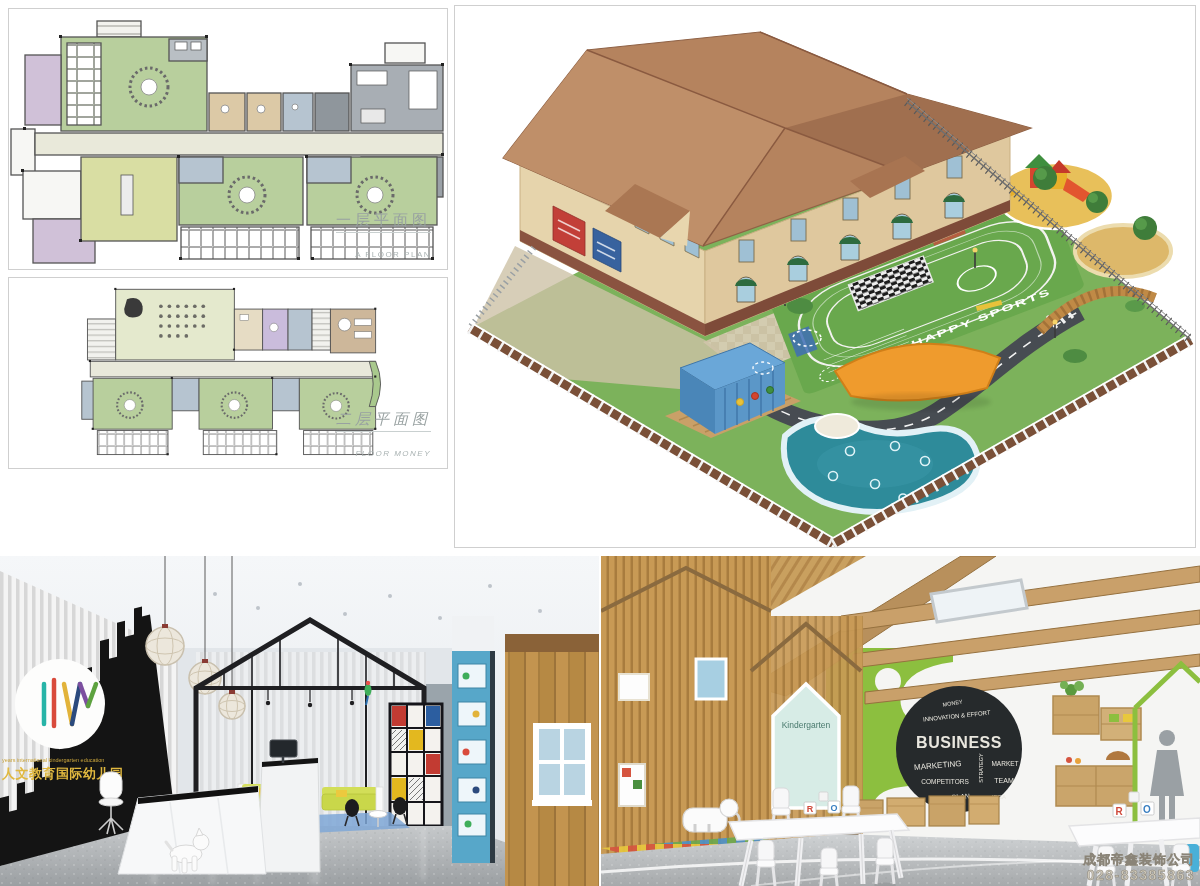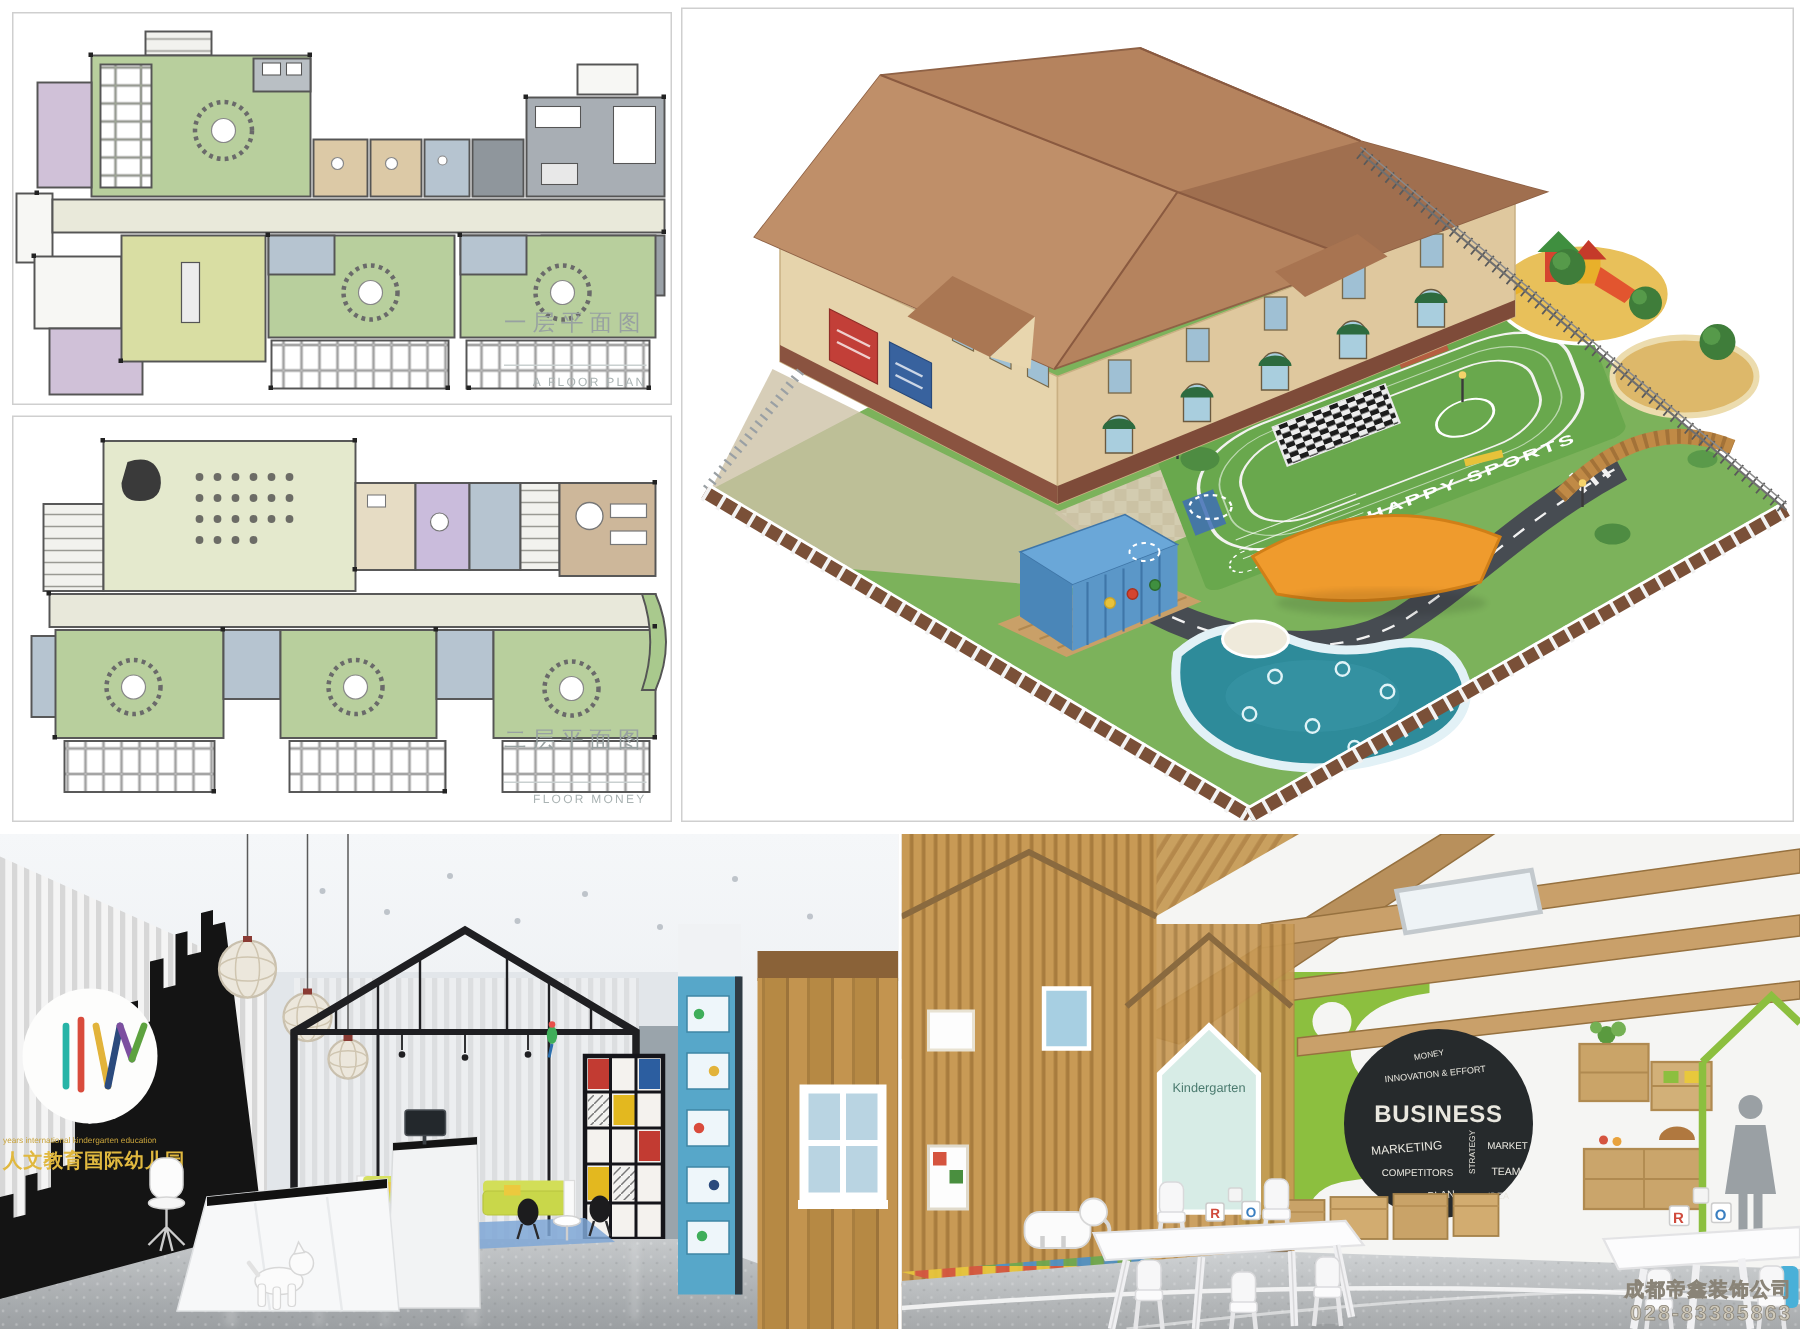--- a/index.html
+++ b/index.html
@@ -1,28 +1,28 @@
 <!DOCTYPE html>
 <html><head>
 <meta charset="utf-8">
 <style>
   html,body{margin:0;padding:0;background:#ffffff;}
   #canvas{position:relative;width:1200px;height:886px;background:#ffffff;overflow:hidden;
           font-family:"Liberation Sans",sans-serif;}
   .panel{position:absolute;background:#fff;border:1px solid #cfcfcf;box-sizing:border-box;}
   .p1{left:8px;top:8px;width:440px;height:262px;}
-  .p2{left:8px;top:277px;width:440px;height:271px;}
+  .p2{left:8px;top:277px;width:440px;height:192px;font-style:italic;}
   .p3{left:454px;top:5px;width:742px;height:543px;}
   .photo{position:absolute;overflow:hidden;background:#eee;}
   .ph-lobby{left:0;top:556px;width:599px;height:330px;}
   .ph-class{left:601px;top:556px;width:599px;height:330px;}
   svg{display:block;width:100%;height:100%;}
   .plan-label{position:absolute;right:16px;bottom:10px;text-align:right;color:#98a1a1;}
-  .plan-label .cn{font-size:15px;letter-spacing:4px;border-bottom:1px solid #c9d0d0;padding-bottom:18px;}
-  .plan-label .en{font-size:8px;letter-spacing:1.5px;margin-top:6px;color:#aab3b3;}
+  .plan-label .cn{font-size:15px;letter-spacing:4px;border-bottom:1px solid #c9d0d0;padding-bottom:2px;}
+  .plan-label .en{font-size:8px;letter-spacing:1.5px;margin-top:17px;color:#aab3b3;}
   text{font-family:"Liberation Sans",sans-serif;}
 </style>
 </head>
 <body>
 
 <div id="canvas">
 
   <svg width="0" height="0" style="position:absolute" aria-hidden="true">
     <defs>
       <pattern id="patBedH" width="17" height="12" patternUnits="userSpaceOnUse">

